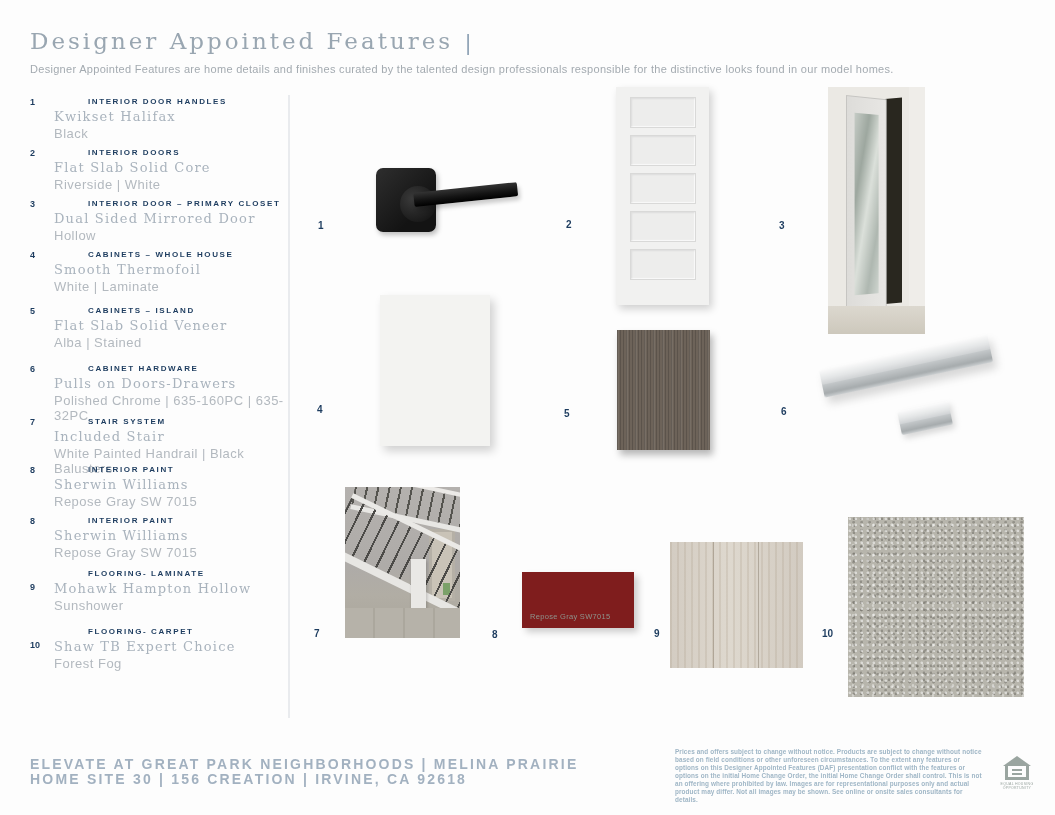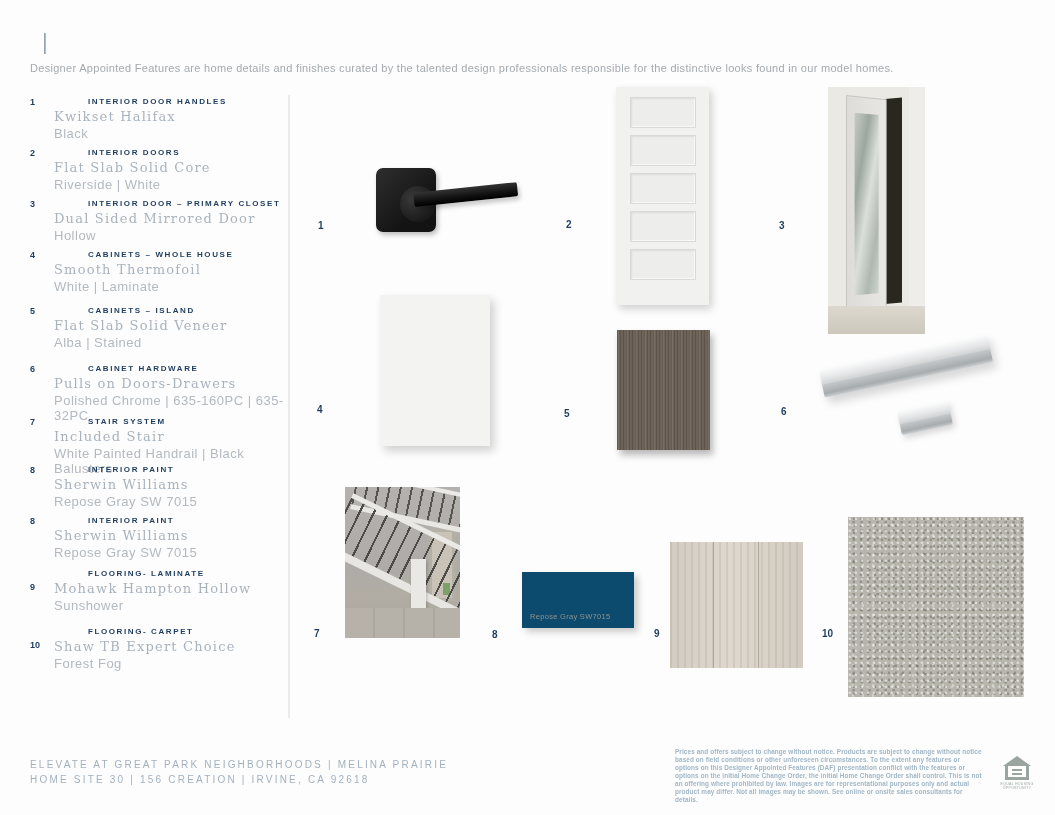--- a/index.html
+++ b/index.html
@@ -93,21 +93,21 @@
   .st-band2{position:absolute;left:8px;top:-4px;width:120px;height:30px;transform:rotate(12deg);
             background:repeating-linear-gradient(90deg,#55544f 0 2px,transparent 2px 11px);
             border-top:4px solid #eceae7;border-bottom:5px solid #e8e7e4;}
   .st-newel{position:absolute;left:66px;top:72px;width:15px;height:72px;background:#e9e8e5;
             box-shadow:1px 2px 3px rgba(0,0,0,.2);}
   .st-floor{position:absolute;left:0;bottom:0;width:100%;height:30px;
             background:repeating-linear-gradient(90deg,#b6b2a9 0 28px,#aba79d 28px 30px),
                        linear-gradient(180deg,#b4b0a7,#aca89e);}
 
   
-  .paintswatch{position:absolute;left:522px;top:572px;width:112px;height:56px;background:#0c4a6e;
+  .paintswatch{position:absolute;left:522px;top:572px;width:112px;height:56px;background:#7f1d1d;
                box-shadow:4px 4px 7px rgba(0,0,0,.2);}
   .paint-label{position:absolute;left:8px;bottom:7px;font-size:7.5px;color:#8e938c;letter-spacing:.3px;}
 
   
   .laminate{position:absolute;left:670px;top:542px;width:133px;height:126px;
             background-color:#d6d0c6;
             background-image:
               repeating-linear-gradient(90deg,rgba(167,152,131,.22) 0 2px,transparent 2px 7px),
               linear-gradient(90deg,rgba(115,103,86,.0) 0 43px,rgba(115,103,86,.4) 43px 44px,rgba(115,103,86,0) 44px 88px,rgba(115,103,86,.4) 88px 89px,rgba(115,103,86,0) 89px),
               linear-gradient(90deg,#d3ccc2 0%,#ded8ce 45%,#d2cbc1 100%);}
@@ -116,39 +116,40 @@
   .carpet{position:absolute;left:848px;top:517px;width:176px;height:180px;
           background-color:#b7b5ac;
           background-image:
             radial-gradient(circle at 30% 30%,rgba(255,255,255,.5) 1px,transparent 1.6px),
             radial-gradient(circle at 70% 65%,rgba(118,116,108,.55) 1px,transparent 1.6px),
             radial-gradient(circle at 50% 85%,rgba(255,255,255,.38) 1px,transparent 1.6px),
             radial-gradient(circle at 85% 25%,rgba(99,97,90,.45) 1px,transparent 1.6px);
           background-size:6px 6px,8px 8px,10px 10px,7px 7px;}
 
   
-  .foot-left{position:absolute;left:30px;top:757px;font-size:10px;font-weight:normal;
+  .foot-left{position:absolute;left:30px;top:757px;font-size:14px;font-weight:bold;
              letter-spacing:2.2px;color:#a2b1c0;line-height:15px;}
   .legal{position:absolute;left:675px;top:748px;width:308px;font-size:6.4px;line-height:8px;
          color:#9fb6c6;font-weight:600;letter-spacing:.1px;}
   .eho{position:absolute;left:1000px;top:756px;width:34px;text-align:center;}
   .eho-roof{width:0;height:0;margin:0 auto;border-left:14px solid transparent;
             border-right:14px solid transparent;border-bottom:10px solid #9aa5a0;}
   .eho-body{width:18px;height:11px;margin:0 auto;border:3px solid #9aa5a0;border-top:none;
             display:flex;flex-direction:column;justify-content:center;gap:2px;align-items:center;}
   .eho-bar{width:10px;height:2px;background:#9aa5a0;}
   .eho-text{font-size:3.5px;color:#9aa5a0;letter-spacing:.3px;margin-top:2px;line-height:4px;}
 </style>
 </head>
 <body>
 
 <div class="page">
 
   <div class="hdr">
     <div class="hdr-row">
+      <span class="title">Designer Appointed Features</span>
       <span class="sep">|</span>
     </div>
     <div class="desc">Designer Appointed Features are home details and finishes curated by the talented design professionals responsible for the distinctive looks found in our model homes.</div>
   </div>
 
   <div class="list">
     <div class="li i0">
         <span class="num">1</span>
         <div class="li-body">
           <div class="cat">INTERIOR DOOR HANDLES</div>

